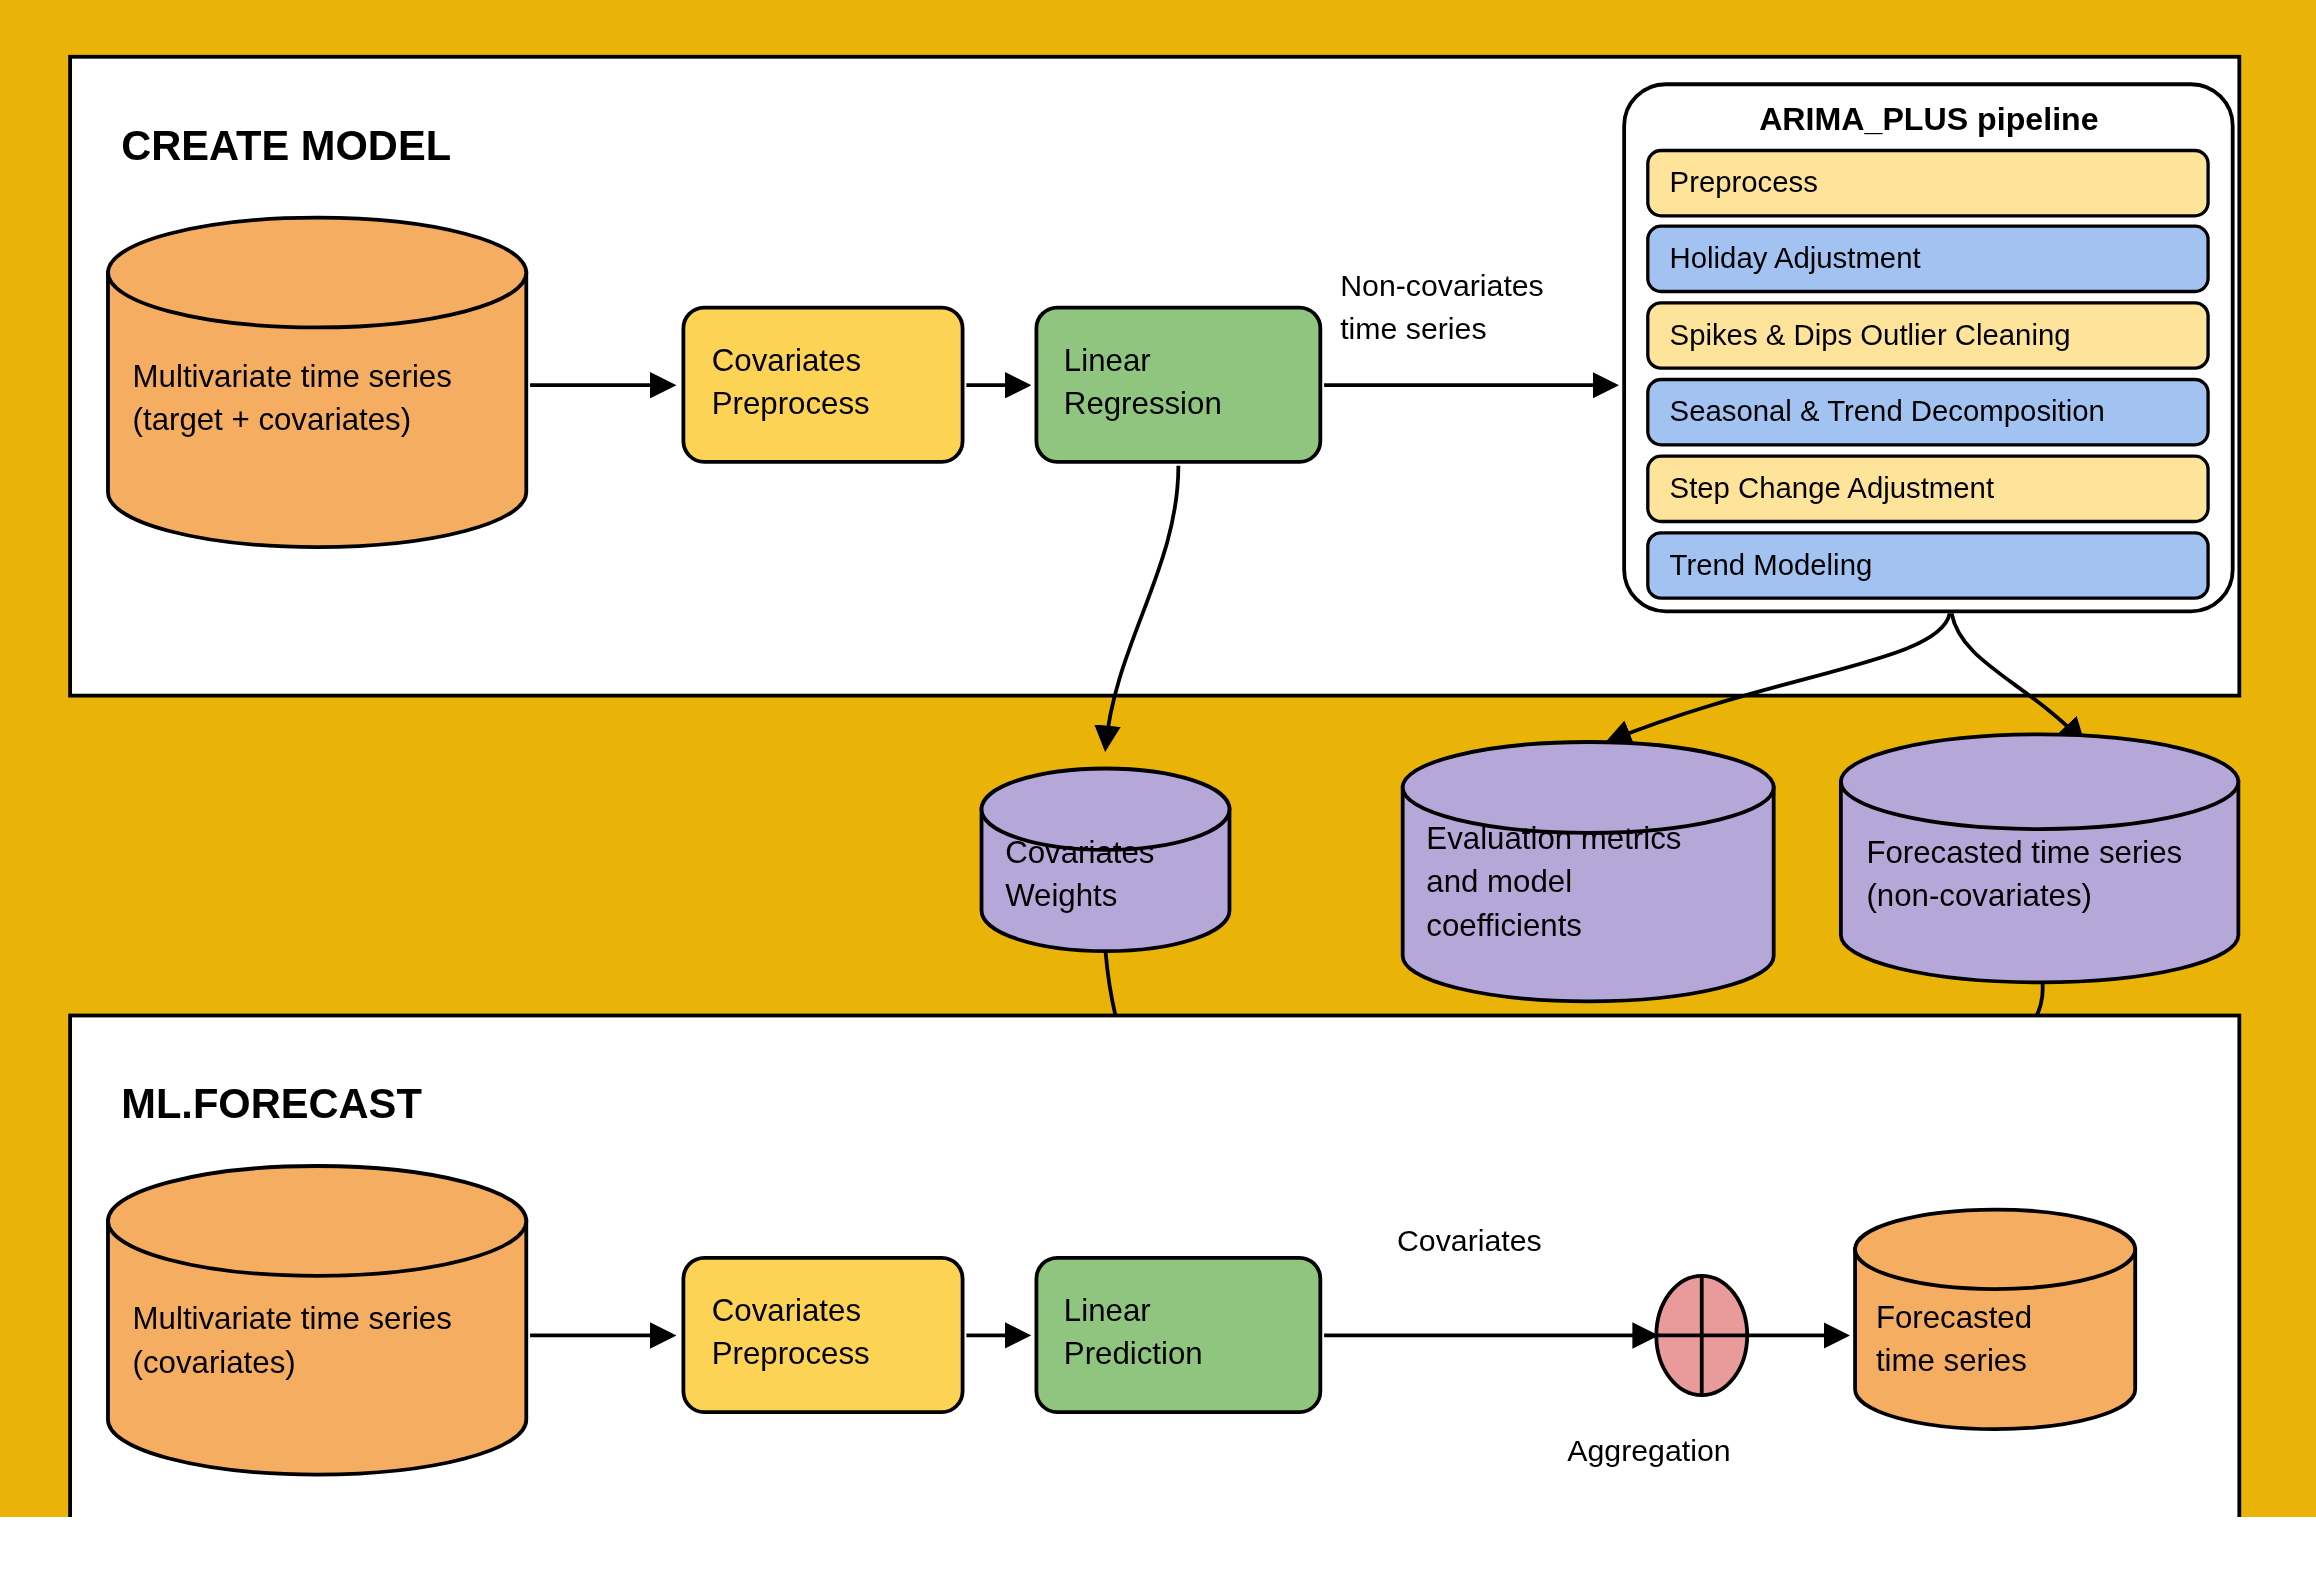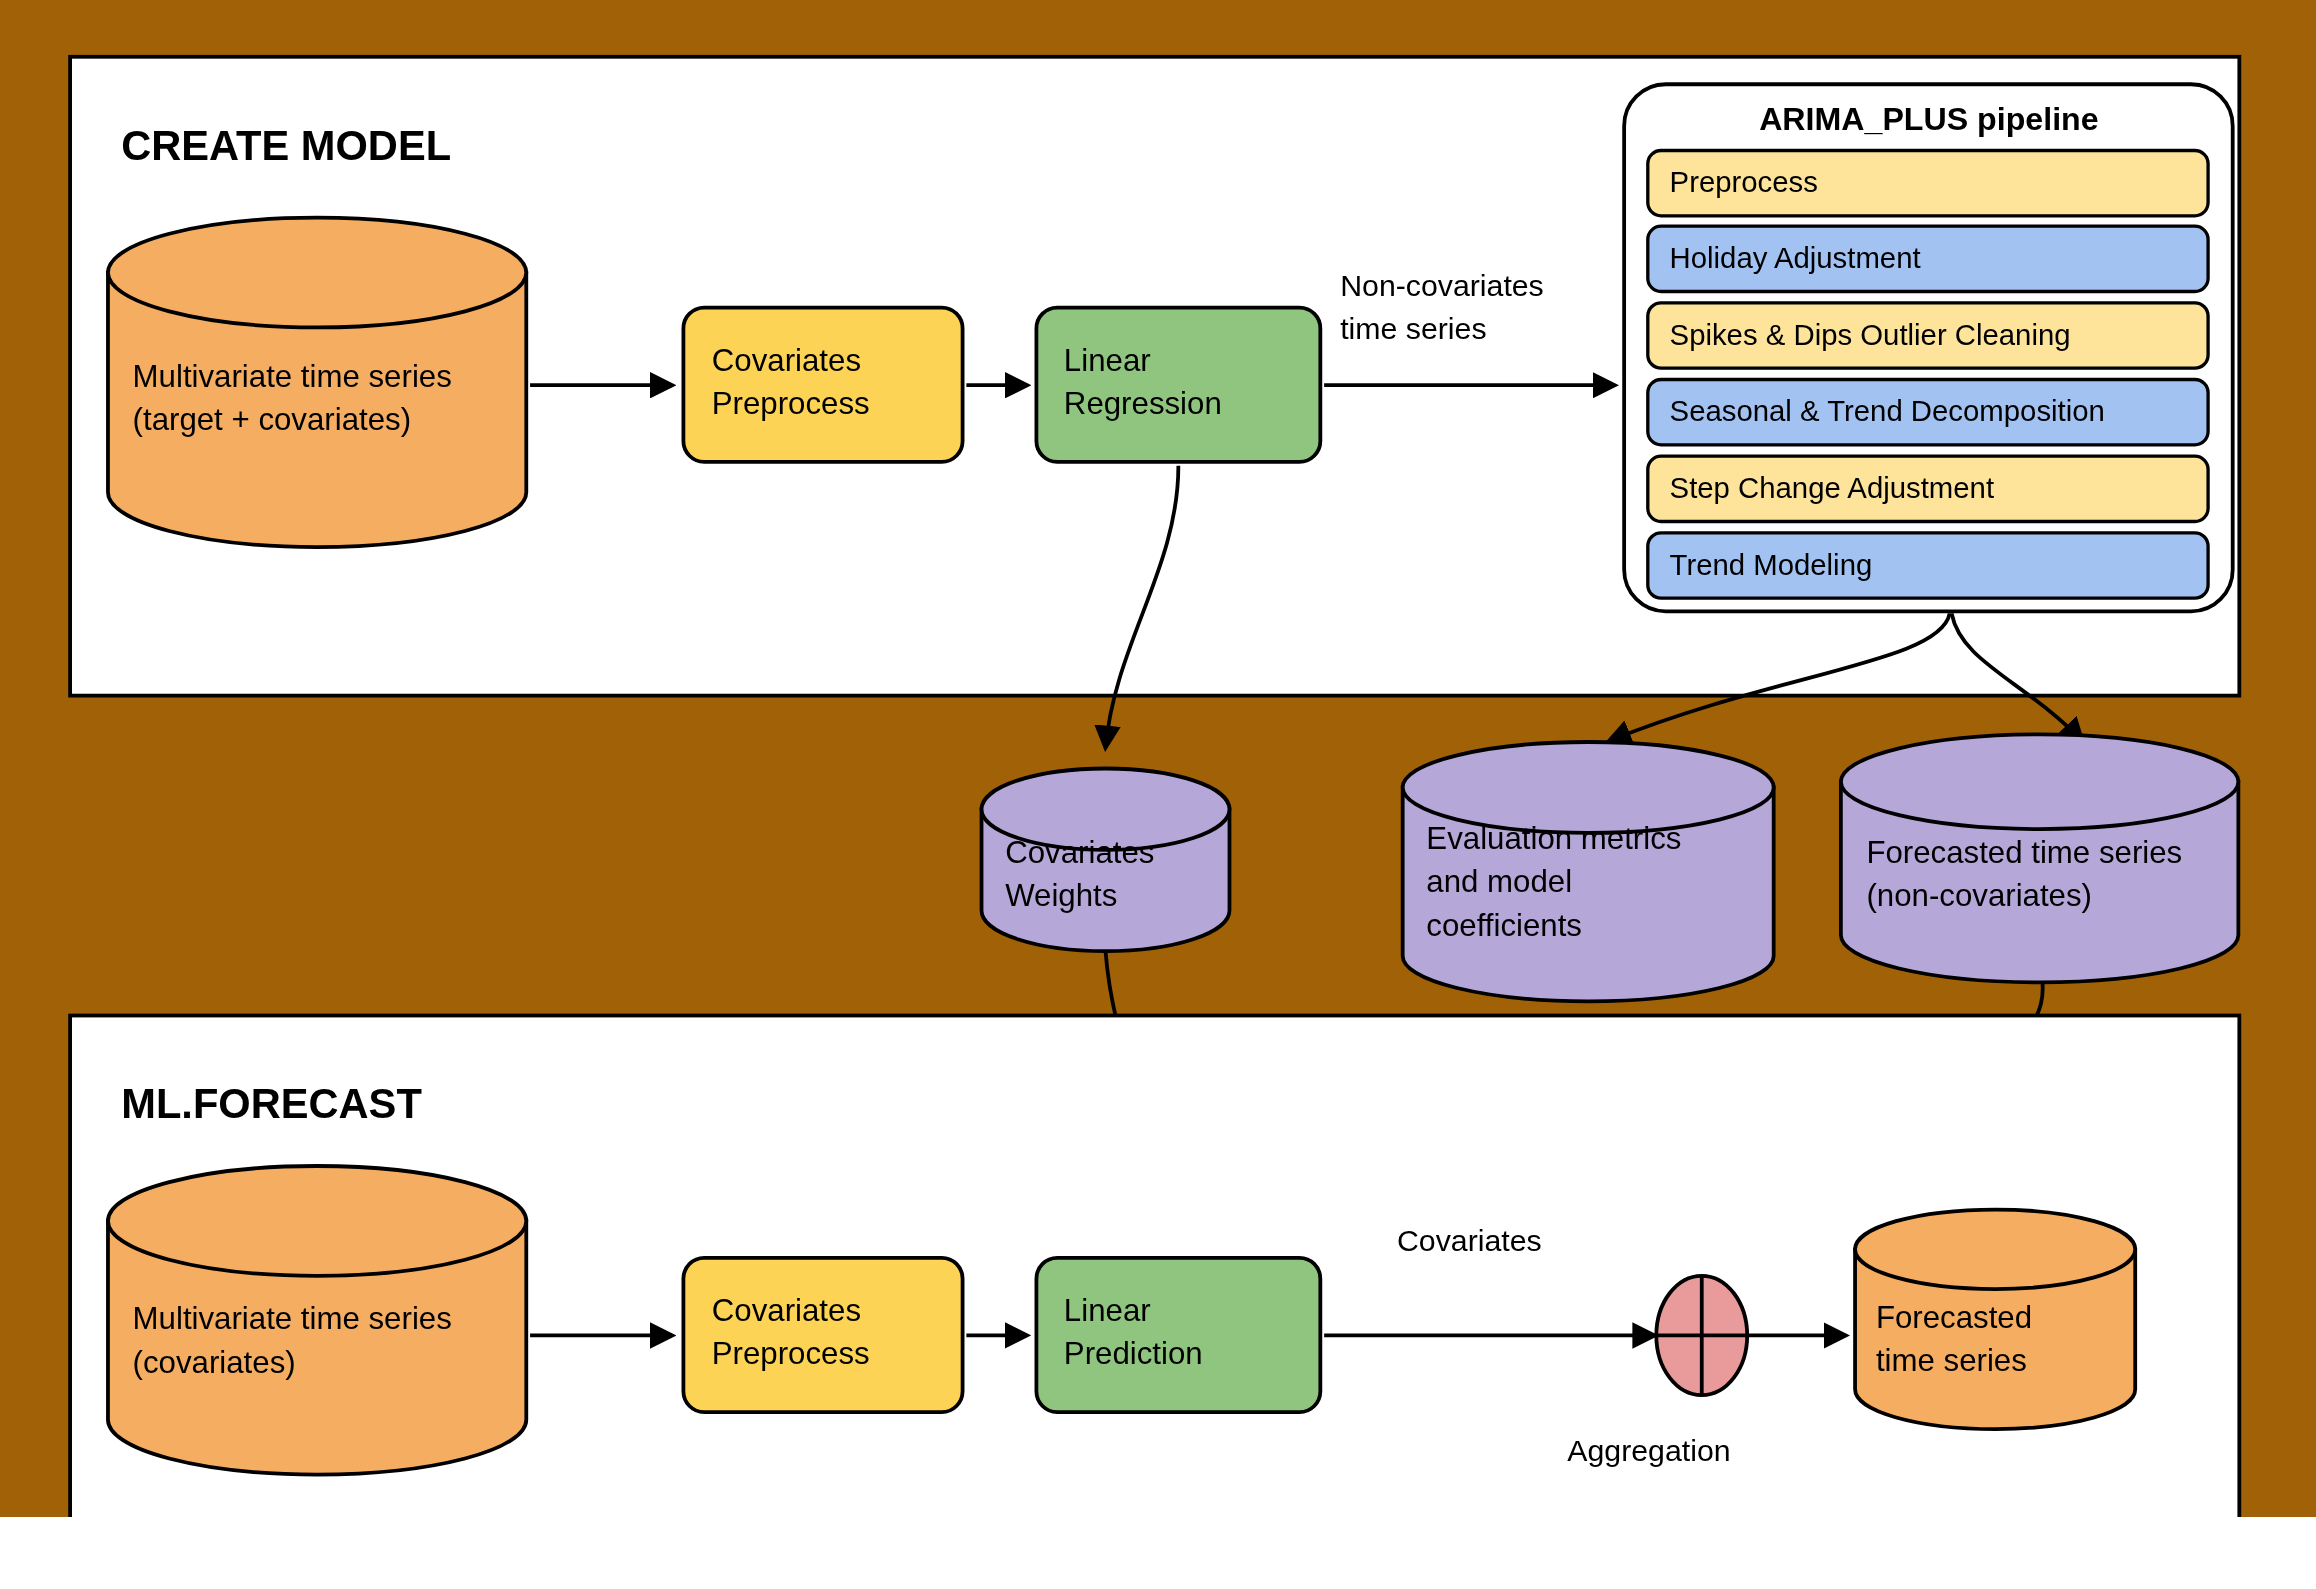--- a/index.html
+++ b/index.html
@@ -4,21 +4,21 @@
 <style>
   html, body {
     margin: 0;
     padding: 0;
     background: #ffffff;
   }
   #canvas-root {
     position: relative;
     width: 2317px;
     height: 1517px;
-    background: #a16207;
+    background: #eab308;
     font-family: "Liberation Sans", sans-serif;
     overflow: hidden;
   }
   svg.diagram {
     position: absolute;
     top: 0; left: 0;
     width: 2317px;
     height: 1590px;
   }
   text {

